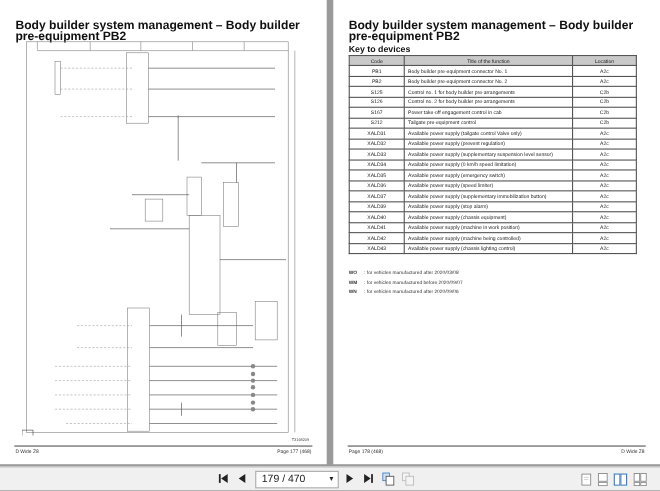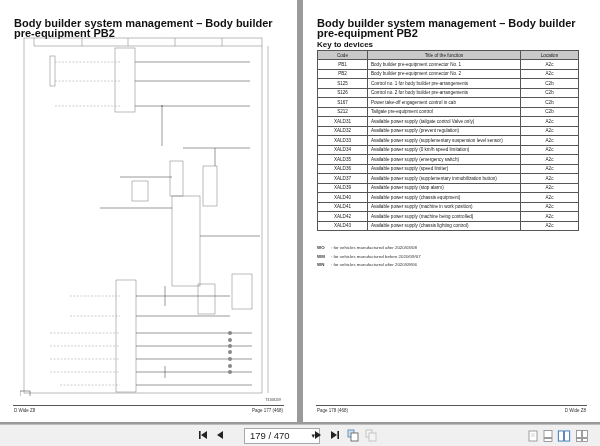--- a/index.html
+++ b/index.html
@@ -16,21 +16,21 @@
   table.keys td.code, table.keys td.loc { text-align: center; }
   .notes { position: absolute; left: 14px; top: 244px; font-size: 4.4px; color: #333; line-height: 8.5px; }
   .notes .abbr { display: inline-block; width: 14px; font-weight: bold; }
   .footer-line { position: absolute; left: 13px; right: 13px; top: 405px; border-top: 0.8px solid #555; }
   .footer-left { position: absolute; left: 14px; top: 408px; font-size: 4.5px; color: #333; }
   .footer-right { position: absolute; right: 14px; top: 408px; font-size: 4.5px; color: #333; }
   .diagram-code { position: absolute; right: 16px; top: 398px; font-size: 3.5px; color: #444; }
   svg.schematic { position: absolute; left: 20px; top: 36px; }
   .toolbar { position: absolute; left: 0; top: 424px; width: 600px; height: 22px; background: #f0f0f0; border-top: 1px solid #bdbdbd; }
   .tb-btn { position: absolute; top: 4px; height: 14px; font-size: 11px; color: #222; line-height: 14px; text-align: center; }
-  .page-box { position: absolute; left: 232px; top: 3px; width: 76px; height: 16px; background: #fff; border: 1px solid #a8a8a8; font-size: 9.5px; color: #222; padding-left: 5px; line-height: 14px; margin-left: 12px; }
+  .page-box { position: absolute; left: 232px; top: 3px; width: 76px; height: 16px; background: #fff; border: 1px solid #a8a8a8; font-size: 9.5px; color: #222; padding-left: 5px; line-height: 14px; }
   .page-box .dd { position: absolute; right: 4px; top: 0; font-size: 7px; }
   .view-icon { position: absolute; top: 5px; width: 10px; height: 12px; }
 </style>
 </head>
 <body>
 
 <div class="viewer">
 
   <div class="page page-left">
     <div class="doc-title">Body builder system management – Body builder pre-equipment PB2</div>

